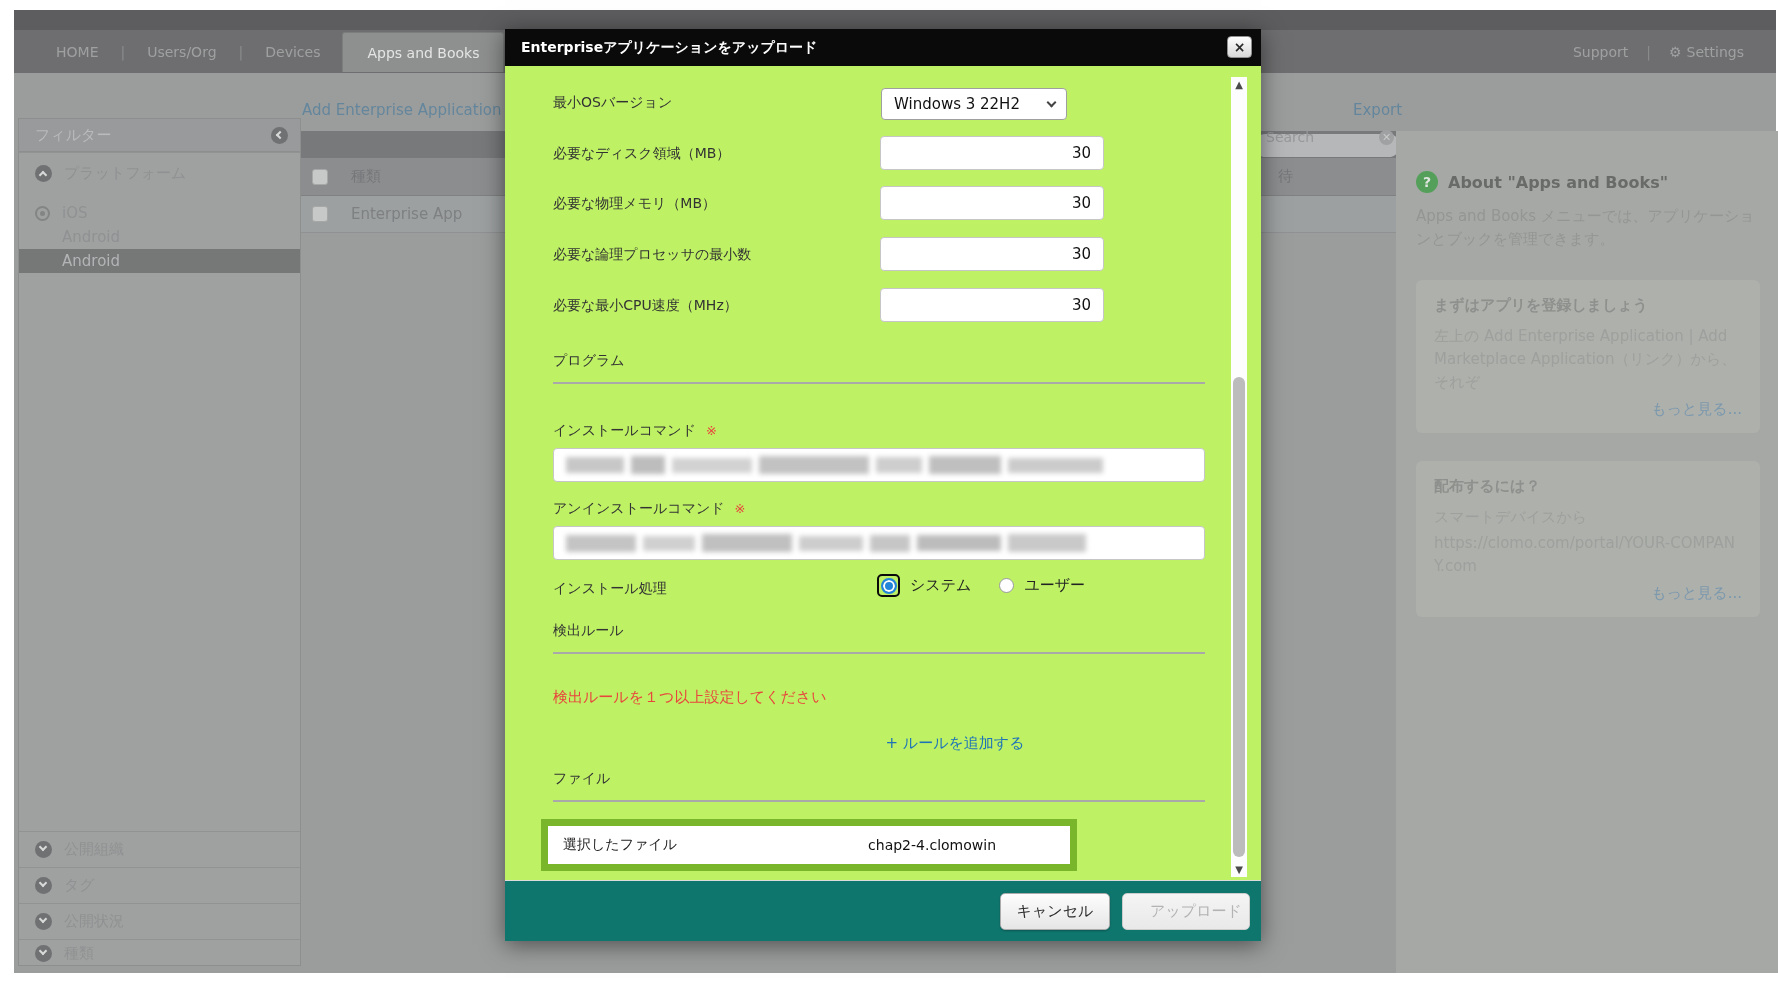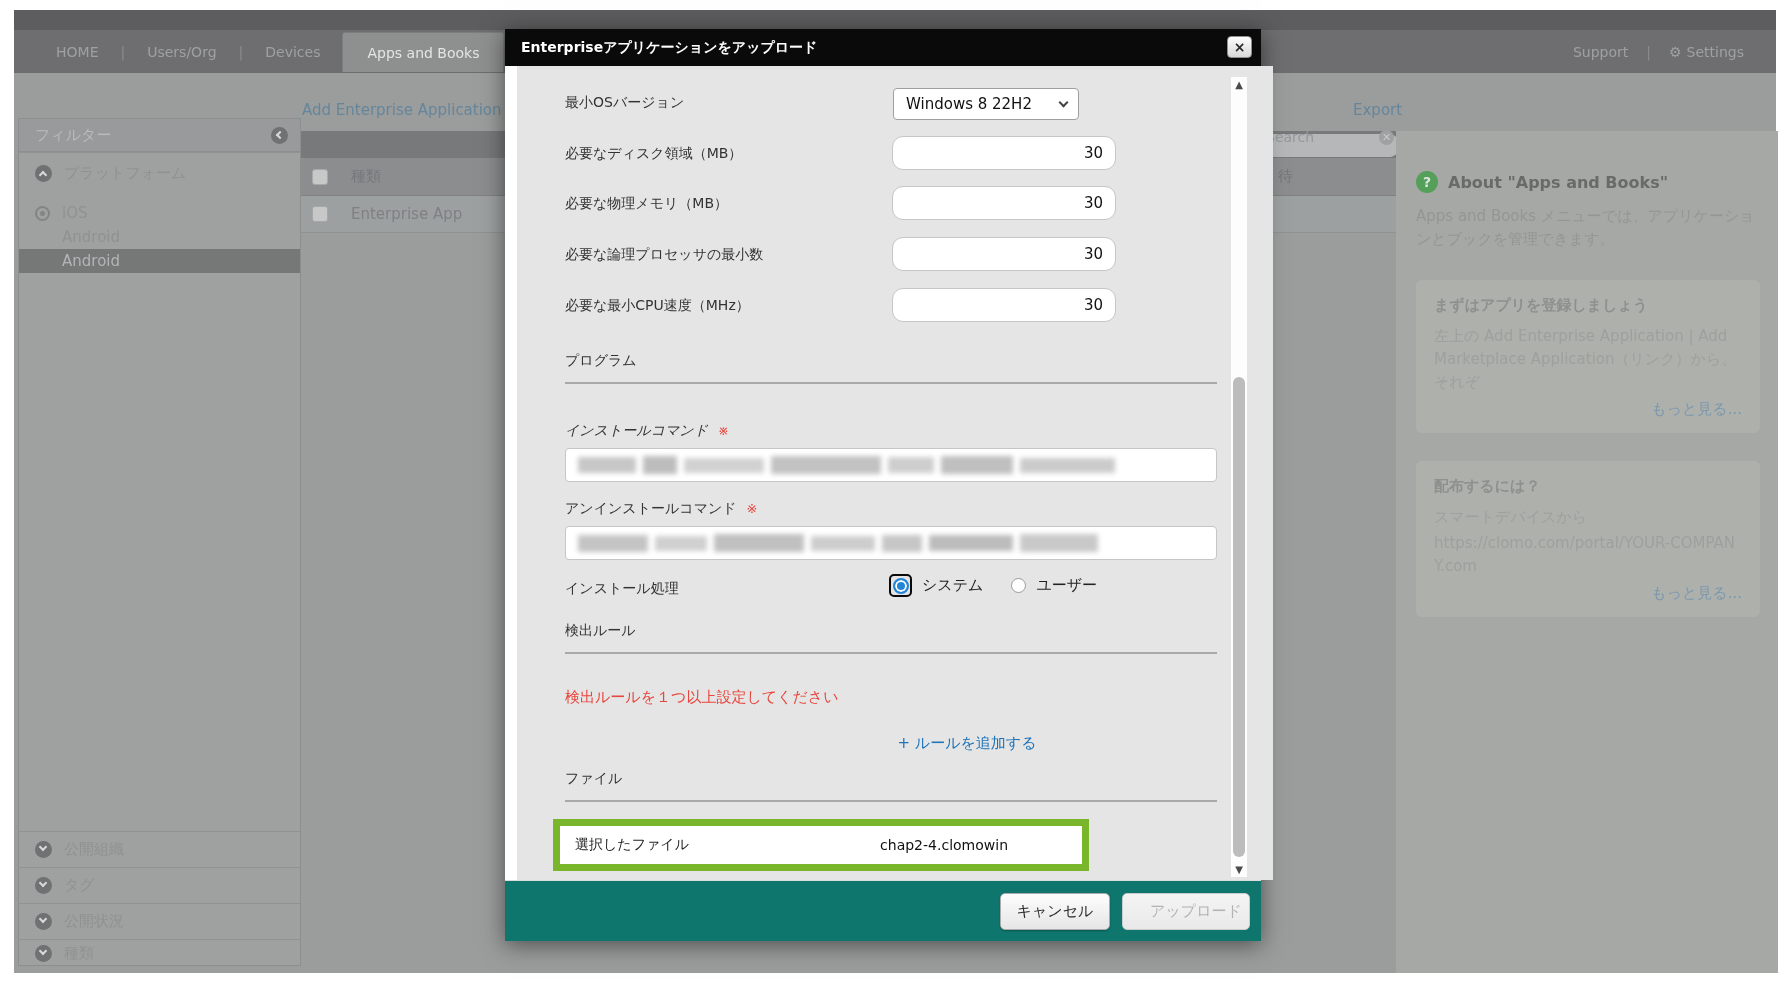--- a/index.html
+++ b/index.html
@@ -68,25 +68,25 @@
 
   
   .modal { position:absolute; left:505px; top:29px; width:756px; height:912px; background:#fff;
     box-shadow:0 4px 22px rgba(0,0,0,.5); z-index:10; }
   .modal-head { position:absolute; left:0; top:0; width:100%; height:37px; background:#0a0a0a;
     display:flex; align-items:center; padding-left:16px; }
   .modal-title { color:#fff; font-size:14px; font-weight:600; }
   .close-btn { position:absolute; right:9px; top:7px; width:25px; height:22px; border-radius:4px;
     background:linear-gradient(#fefefe,#d8d8d8); border:1px solid #8f8f8f; color:#2b2b2b;
     font-size:14px; font-weight:bold; text-align:center; line-height:20px; box-shadow:0 1px 2px rgba(0,0,0,.4); }
-  .modal-body { position:absolute; left:12px; top:37px; width:100%; height:814px; background:#e5e5e5; }
+  .modal-body { position:absolute; left:0; top:37px; width:100%; height:814px; background:#bef264; }
 
   .f-label { position:absolute; left:48px; font-size:14px; color:#333; }
   .req { color:#e8453c; font-size:13px; margin-left:10px; }
-  .num-input { position:absolute; left:375px; width:224px; height:34px; border:1px solid #c6c6c6; border-radius:11px;
+  .num-input { position:absolute; left:375px; width:224px; height:34px; border:1px solid #c6c6c6; border-radius:4px;
     background:#fff; font-size:15px; color:#111; text-align:right; padding-right:12px; line-height:32px; }
   .os-select { position:absolute; left:376px; top:22px; width:186px; height:32px; border:1px solid #9f9f9f; border-radius:4px;
     background:#fff; font-size:15px; color:#111; line-height:30px; padding-left:12px; }
   .sel-chev { position:absolute; right:11px; top:10px; width:7px; height:7px;
     border-right:2px solid #444; border-bottom:2px solid #444; transform:rotate(45deg); }
   .section { position:absolute; left:48px; width:652px; }
   .section h3 { font-size:14px; font-weight:normal; color:#333; line-height:17px;
     padding-bottom:13px; border-bottom:2px solid #a9a9a9; }
   .cmd-input { position:absolute; left:48px; width:652px; height:34px; border:1px solid #c6c6c6; border-radius:4px;
     background:#fff; overflow:hidden; }
@@ -231,41 +231,41 @@
   <div class="modal">
     <div class="modal-head">
       <span class="modal-title">Enterpriseアプリケーションをアップロード</span>
     </div>
     <div class="close-btn">×</div>
 
     <div class="modal-body">
 
       <div class="f-label" style="top:28px;">最小OSバージョン</div>
       <div class="os-select">
-        <span>Windows 8 22H2</span>
+        <span>Windows 3 22H2</span>
         <span class="sel-chev"></span>
       </div>
 
       <div class="f-label" style="top:79px;">必要なディスク領域（MB）</div>
       <div class="num-input" style="top:70px;">30</div>
 
       <div class="f-label" style="top:129px;">必要な物理メモリ（MB）</div>
       <div class="num-input" style="top:120px;">30</div>
 
       <div class="f-label" style="top:180px;">必要な論理プロセッサの最小数</div>
       <div class="num-input" style="top:171px;">30</div>
 
       <div class="f-label" style="top:231px;">必要な最小CPU速度（MHz）</div>
       <div class="num-input" style="top:222px;">30</div>
 
       <div class="section" style="top:286px;">
         <h3>プログラム</h3>
       </div>
 
-      <div class="f-label" style="top:356px;font-style:italic;">
+      <div class="f-label" style="top:356px;">
         <span>インストールコマンド</span><span class="req">※</span>
       </div>
       <div class="cmd-input" style="top:382px;">
         <div class="mosaic">
           <i style="width:58px;height:16px;background:#c7c7c7;"></i>
             <i style="width:34px;height:18px;background:#bdbdbd;"></i>
           <i style="width:80px;height:15px;background:#d2d2d2;"></i>
             <i style="width:110px;height:18px;background:#c2c2c2;"></i>
           <i style="width:46px;height:16px;background:#cecece;"></i>
             <i style="width:72px;height:18px;background:#bfbfbf;"></i>

